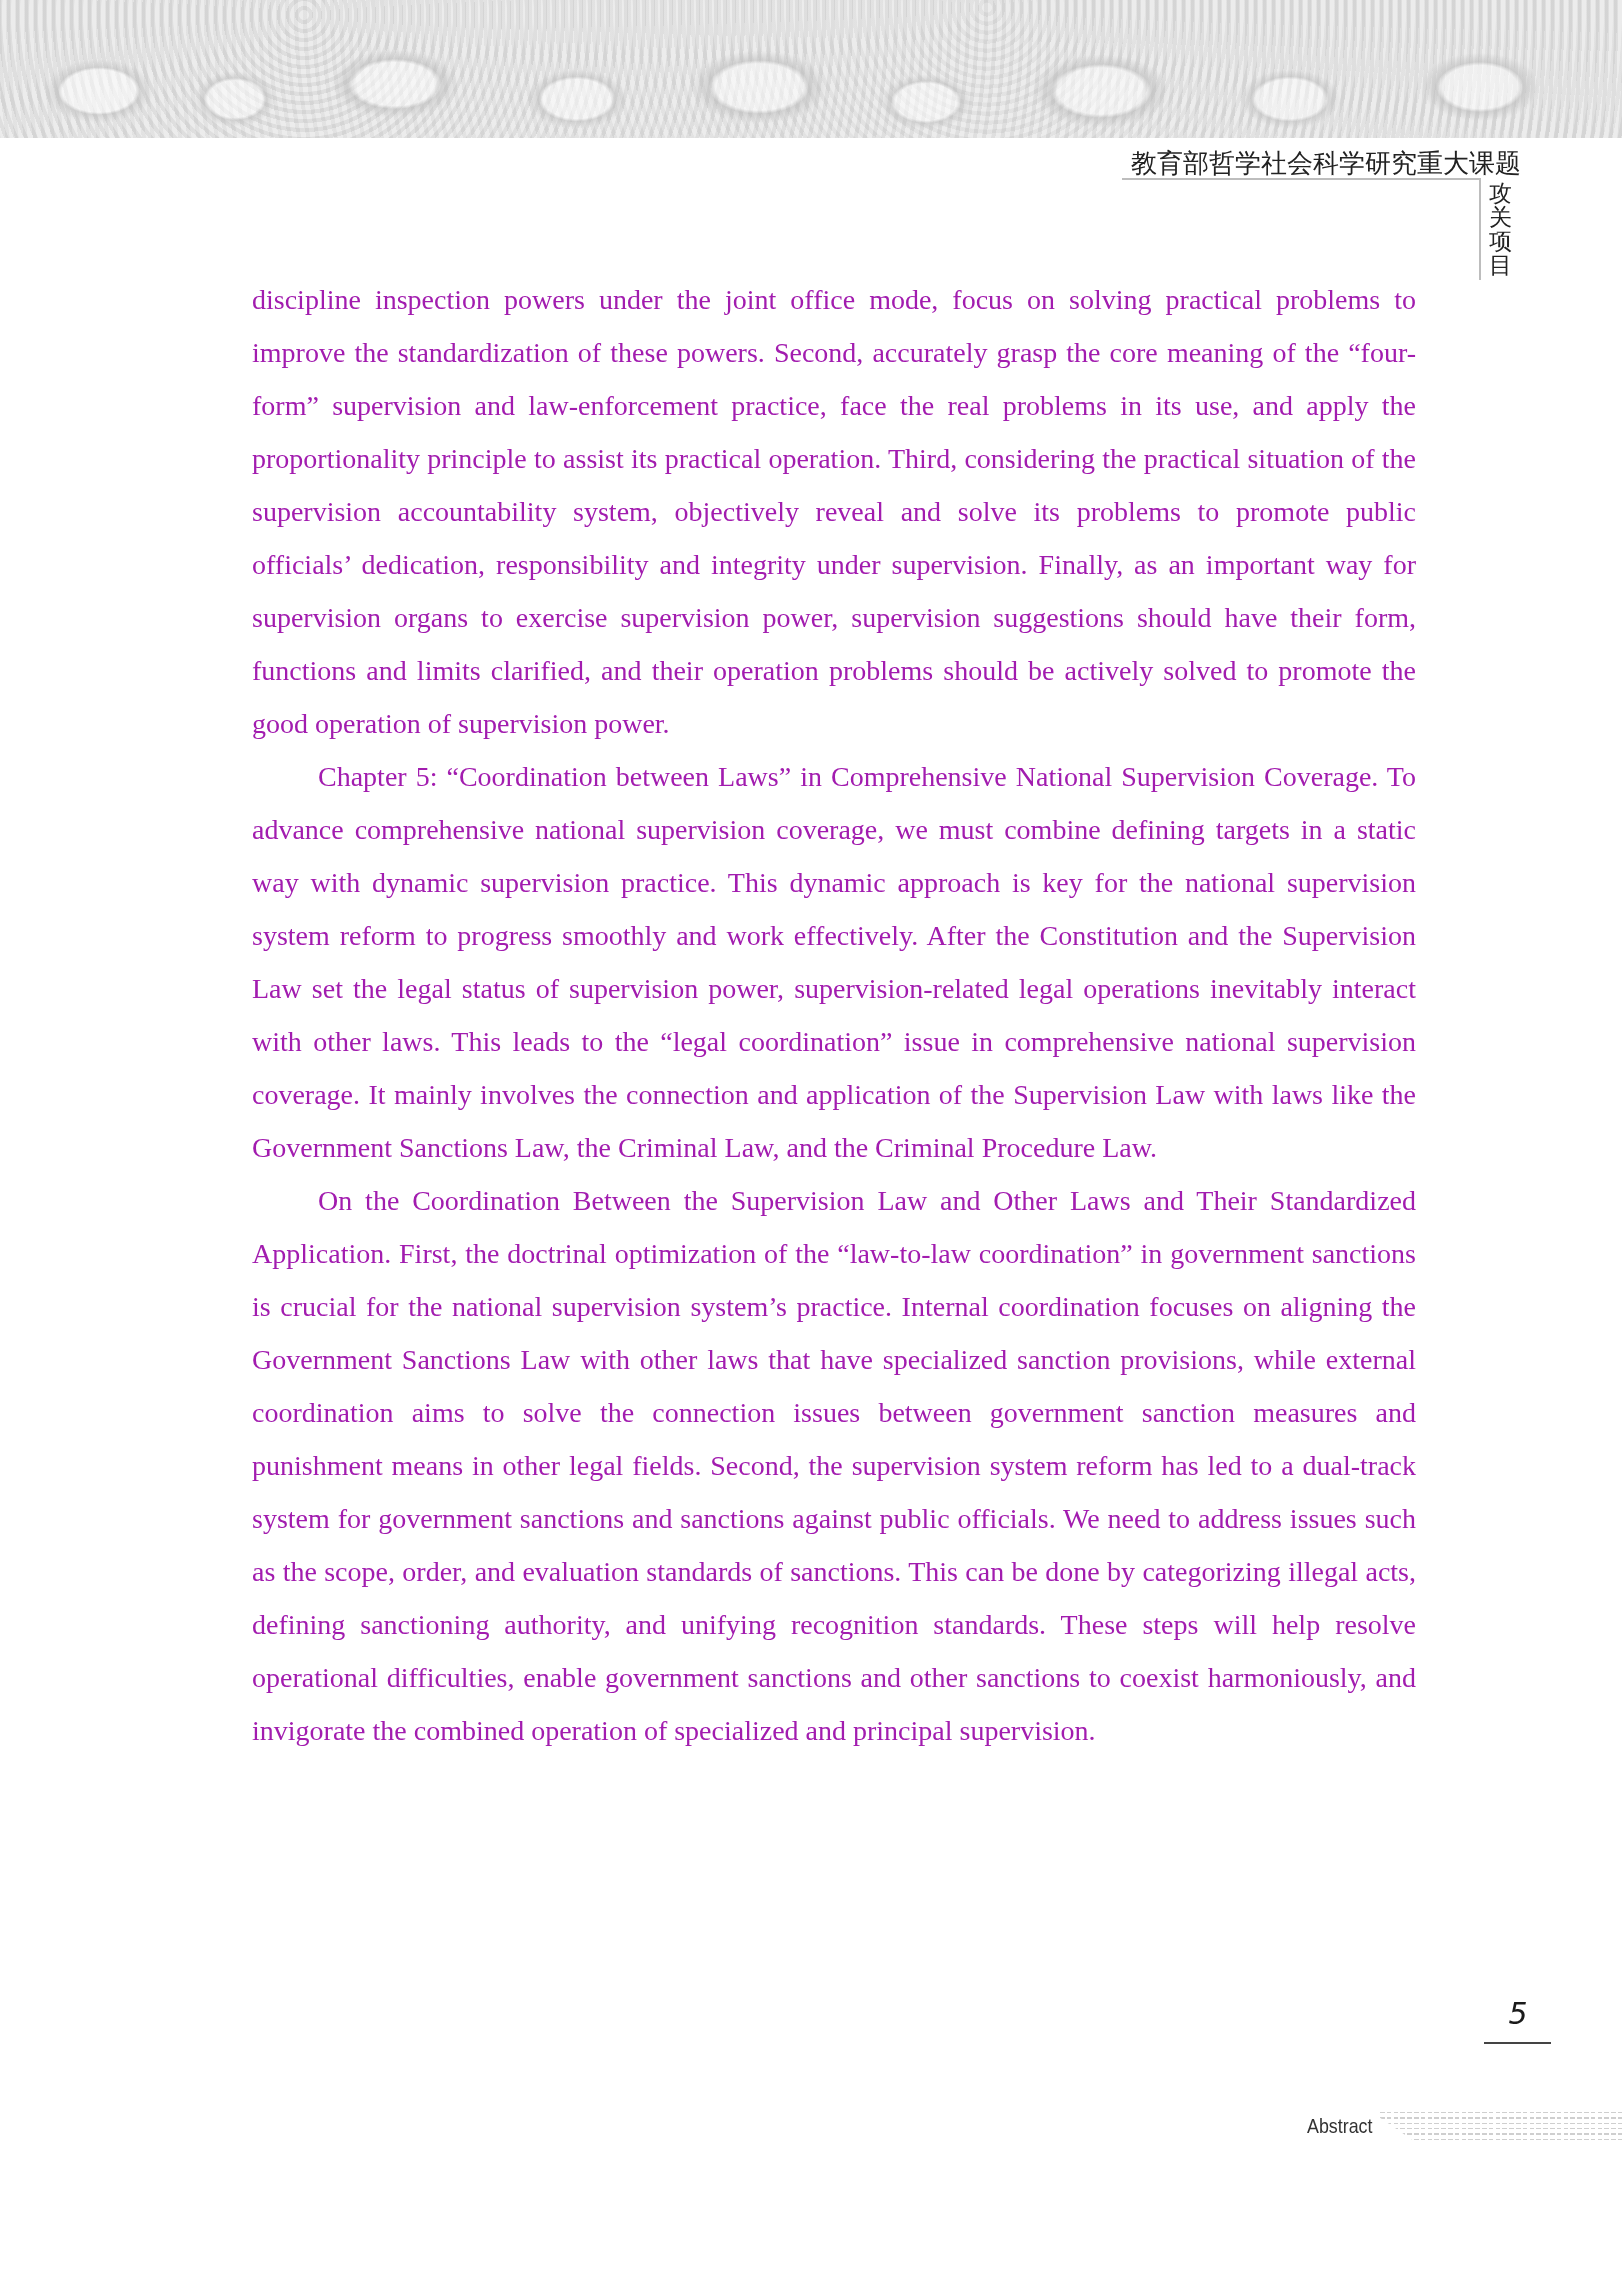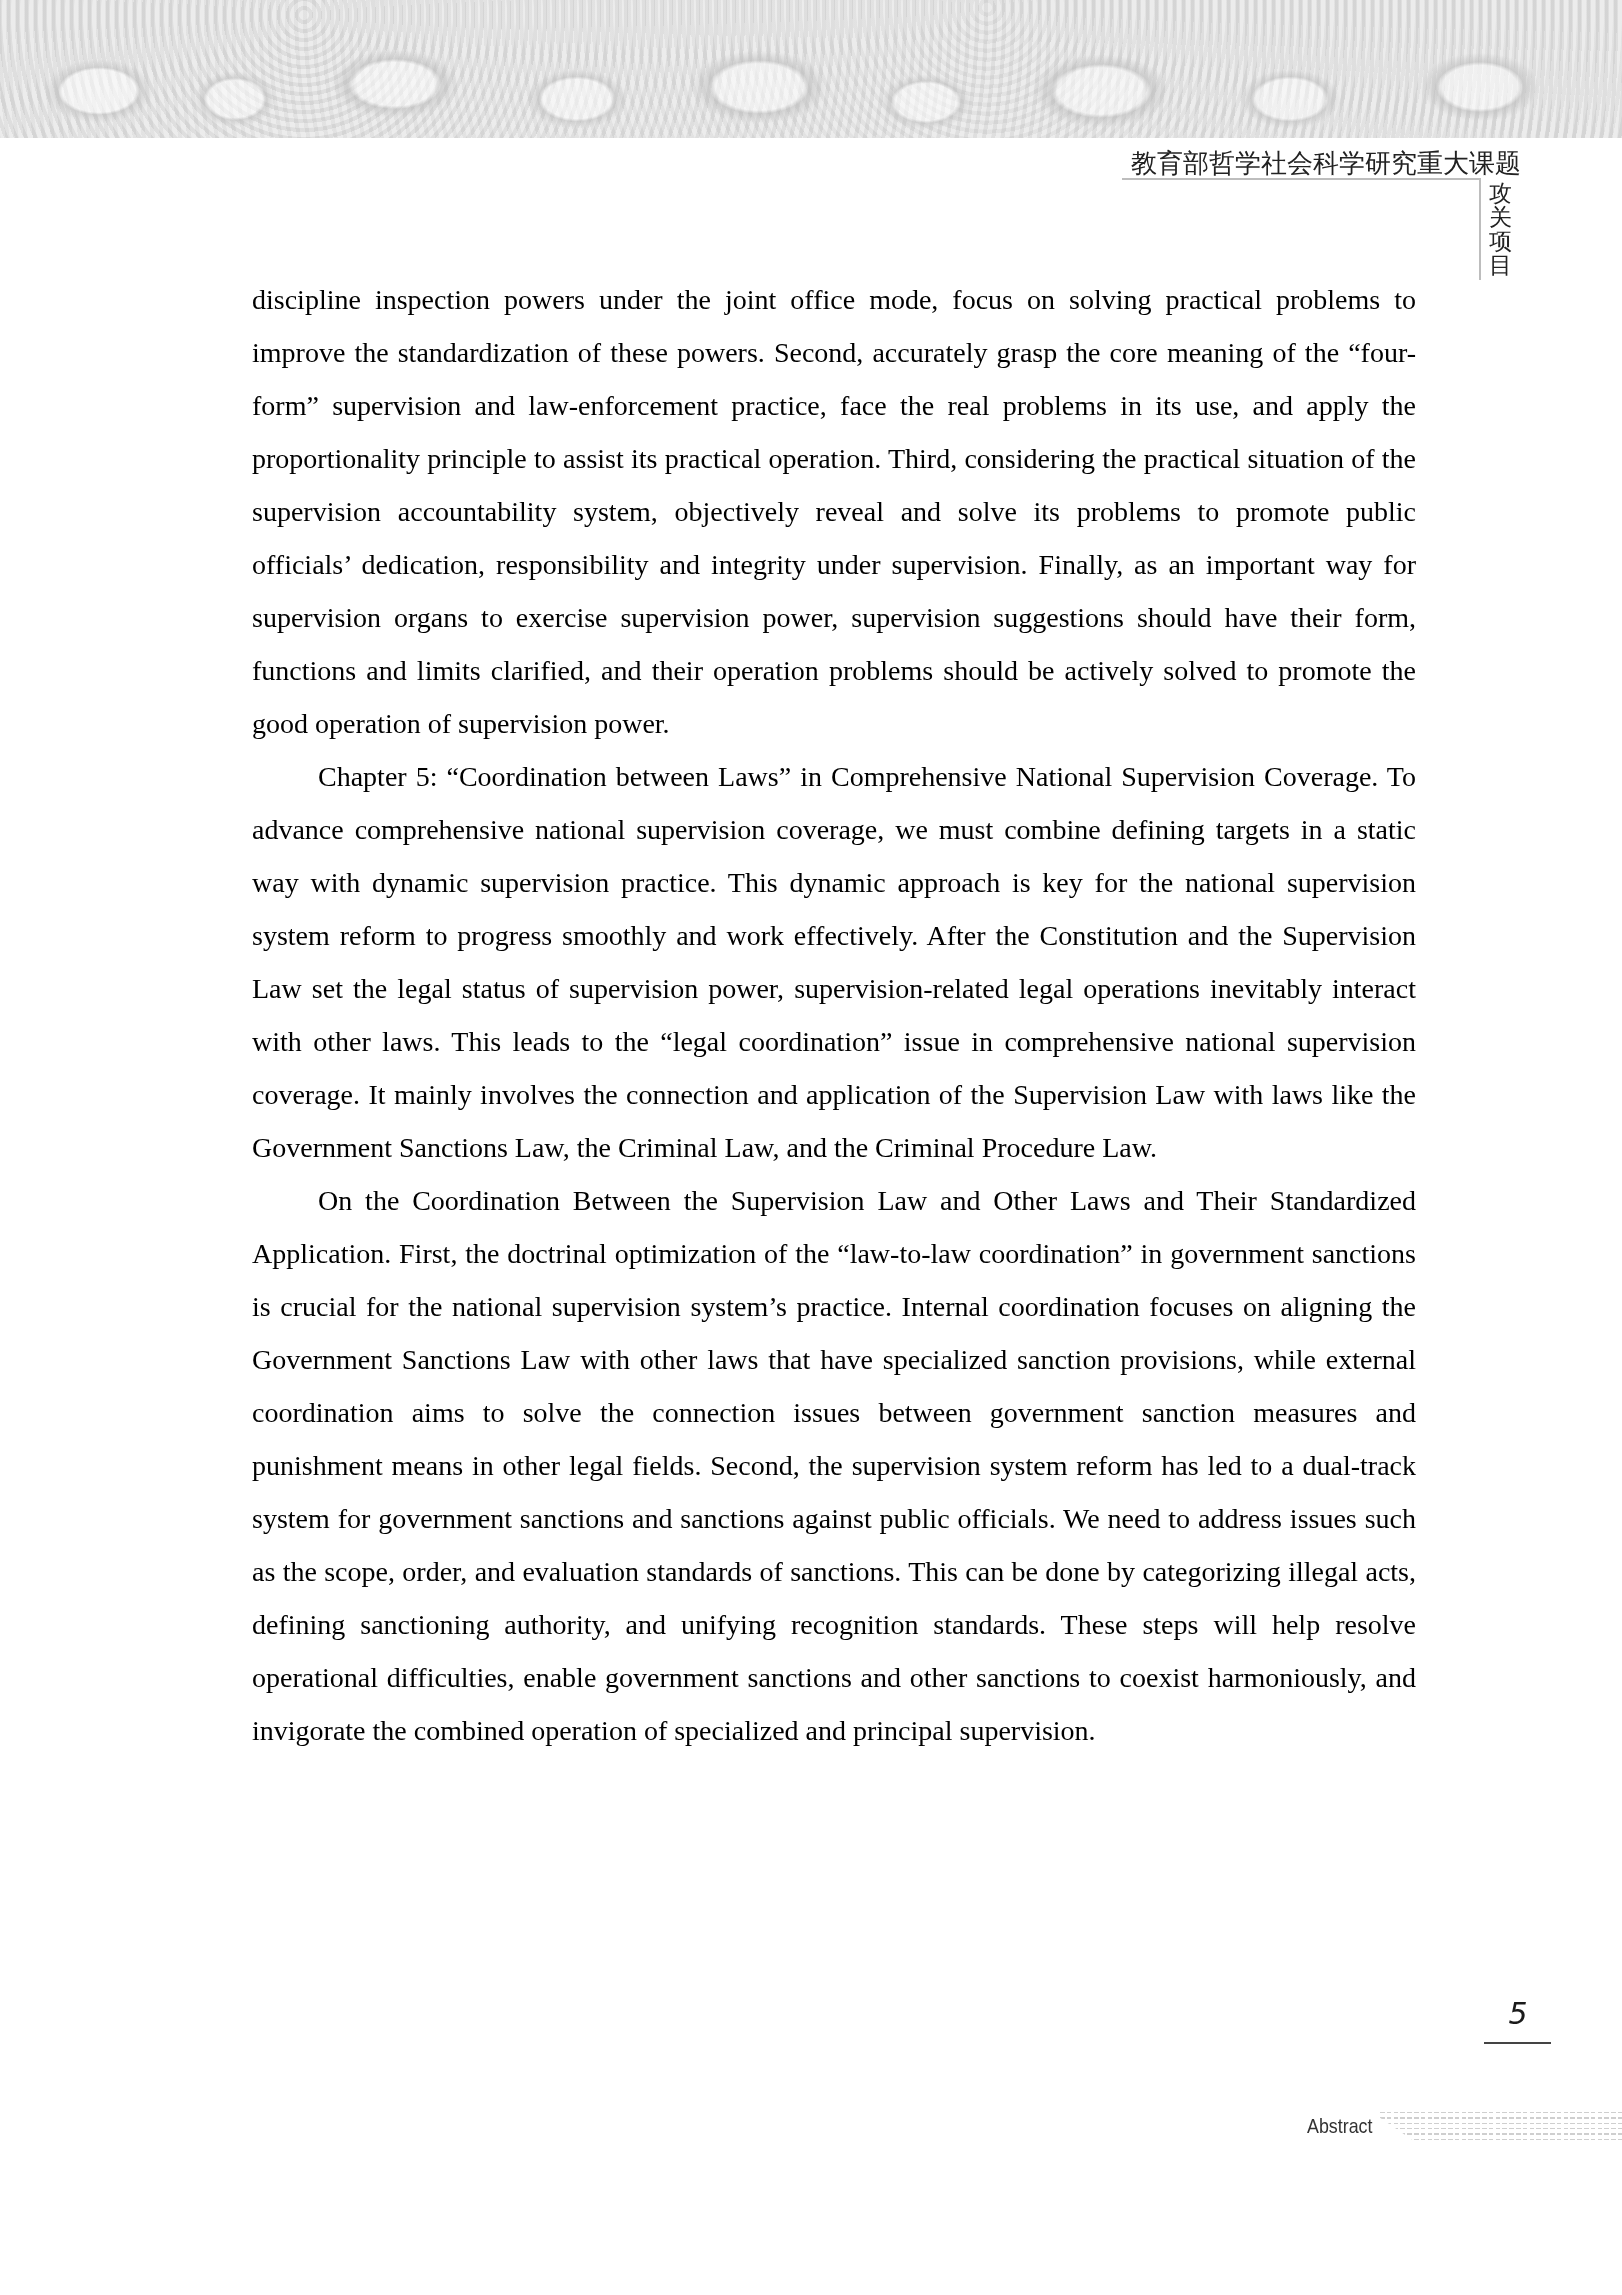--- a/index.html
+++ b/index.html
@@ -56,21 +56,21 @@
     color: #222;
     display: flex; flex-direction: column; align-items: center;
   }
   .body-text {
     position: absolute;
     left: 252px; top: 273px;
     width: 1164px;
     font-size: 28px;
     line-height: 53px;
     text-align: justify;
-    color: #000000;
+    color: #a21caf;
   }
   .body-text p {
     margin: 0;
     text-align-last: auto;
   }
   .body-text p.indent { text-indent: 66px; }
   .page-number {
     position: absolute;
     left: 1484px; top: 1996px;
     width: 68px;

